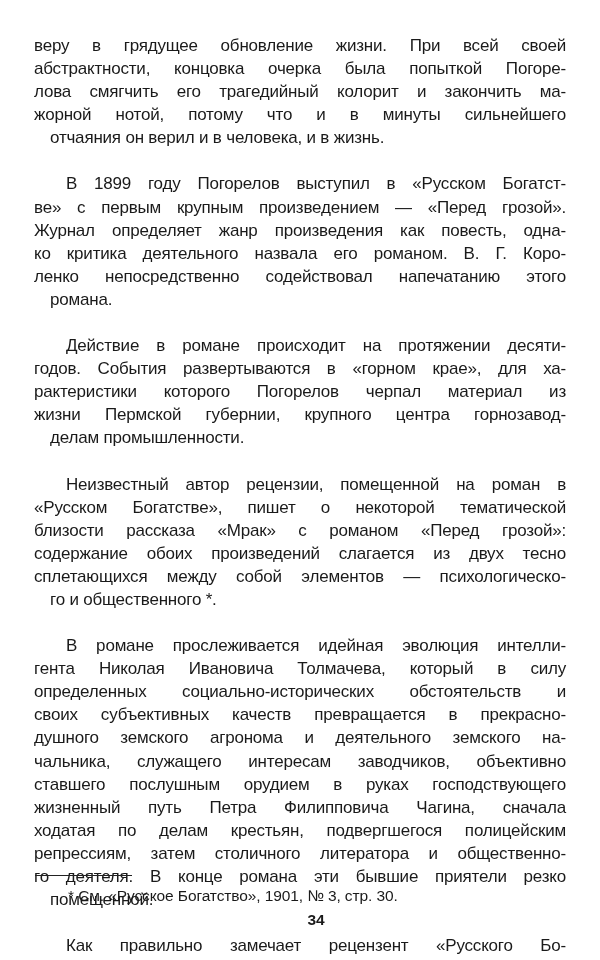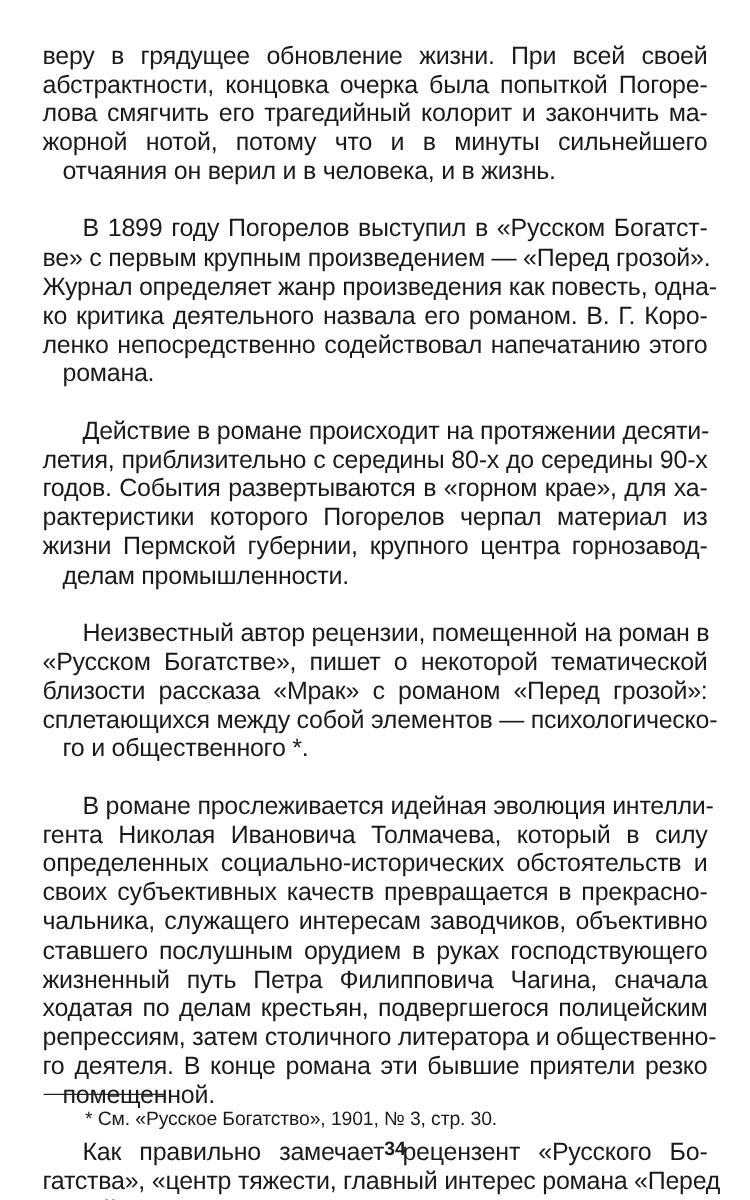--- a/index.html
+++ b/index.html
@@ -18,21 +18,21 @@
     .page {
       position: absolute;
       left: 34px;
       top: 34px;
       width: 532px;
     }
     .line {
       display: block;
       height: 23.1px;
       line-height: 23.1px;
-      font-size: 20px;
+      font-size: 17px;
       white-space: nowrap;
       text-align: justify;
       text-align-last: justify;
       font-family: "Liberation Sans Narrow", "Liberation Sans", "DejaVu Sans Condensed", sans-serif;
       font-stretch: condensed;
       letter-spacing: -0.2px;
     }
     .line.last {
       text-align-last: left;
       margin-left: 16px;
@@ -89,40 +89,41 @@
     <span class="line indent">В 1899 году Погорелов выступил в «Русском Богатст-</span>
     <span class="line">ве» с первым крупным произведением — «Перед грозой».</span>
     <span class="line">Журнал определяет жанр произведения как повесть, одна-</span>
     <span class="line">ко критика деятельного назвала его романом. В. Г. Коро-</span>
     <span class="line">ленко непосредственно содействовал напечатанию этого</span>
     <span class="line last">романа.</span>
   </div>
 
   <div class="para">
     <span class="line indent">Действие в романе происходит на протяжении десяти-</span>
-    <span class="line">летия, приблизительно с середины 80-х до середины 90-х</span>
     <span class="line">годов. События развертываются в «горном крае», для ха-</span>
     <span class="line">рактеристики которого Погорелов черпал материал из</span>
     <span class="line">жизни Пермской губернии, крупного центра горнозавод-</span>
     <span class="line last">делам промышленности.</span>
   </div>
 
   <div class="para">
     <span class="line indent">Неизвестный автор рецензии, помещенной на роман в</span>
     <span class="line">«Русском Богатстве», пишет о некоторой тематической</span>
     <span class="line">близости рассказа «Мрак» с романом «Перед грозой»:</span>
+    <span class="line">содержание обоих произведений слагается из двух тесно</span>
     <span class="line">сплетающихся между собой элементов — психологическо-</span>
     <span class="line last">го и общественного *.</span>
   </div>
 
   <div class="para">
     <span class="line indent">В романе прослеживается идейная эволюция интелли-</span>
     <span class="line">гента Николая Ивановича Толмачева, который в силу</span>
     <span class="line">определенных социально-исторических обстоятельств и</span>
     <span class="line">своих субъективных качеств превращается в прекрасно-</span>
+    <span class="line">душного земского агронома и деятельного земского на-</span>
     <span class="line">чальника, служащего интересам заводчиков, объективно</span>
     <span class="line">ставшего послушным орудием в руках господствующего</span>
   </div>
 
   <div class="para">
     <span class="line">жизненный путь Петра Филипповича Чагина, сначала</span>
     <span class="line">ходатая по делам крестьян, подвергшегося полицейским</span>
     <span class="line">репрессиям, затем столичного литератора и общественно-</span>
     <span class="line">го деятеля. В конце романа эти бывшие приятели резко</span>
     <span class="line last">помещенной.</span>

